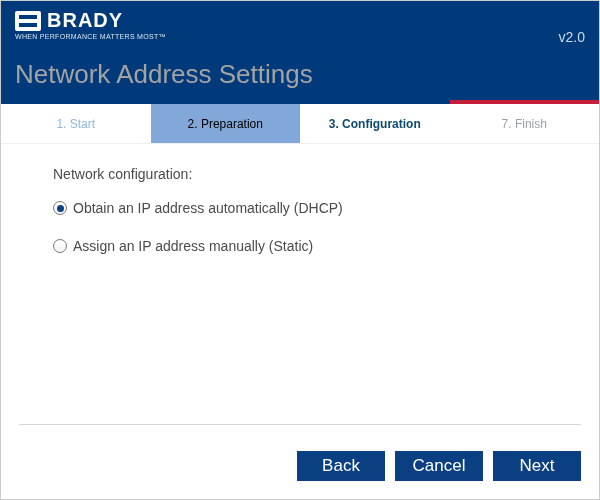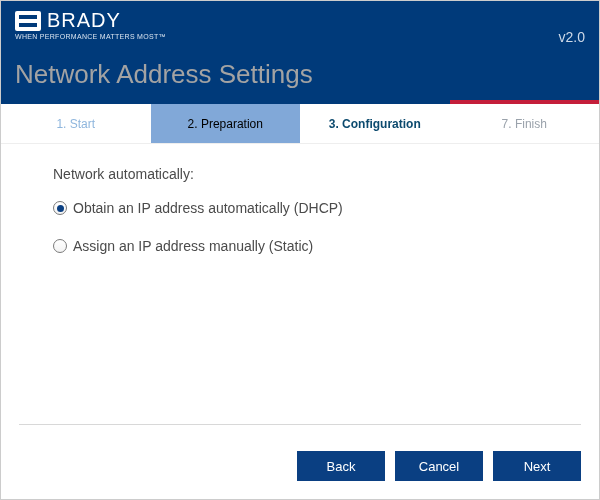--- a/index.html
+++ b/index.html
@@ -5,40 +5,40 @@
   * { box-sizing: border-box; margin: 0; padding: 0; }
   html, body { width: 600px; height: 500px; font-family: "Segoe UI", Arial, sans-serif; background: #fff; }
   .window { width: 600px; height: 500px; display: flex; flex-direction: column; border: 1px solid #ccc; position: relative; }
   .header { background: #003a7a; color: #fff; padding: 8px 14px 14px 14px; }
   .header-top { display: flex; justify-content: space-between; align-items: flex-start; }
   .brand { display: flex; flex-direction: column; }
   .brand-row { display: flex; align-items: center; gap: 6px; }
   .brand-logo { width: 26px; height: 20px; background: #fff; border-radius: 2px; position: relative; }
   .brand-logo::before { content:""; position:absolute; left:4px; top:4px; width:18px; height:4px; background:#003a7a; }
   .brand-logo::after { content:""; position:absolute; left:4px; bottom:4px; width:18px; height:4px; background:#003a7a; }
-  .brand-name { font-size: 20px; font-weight: 400; letter-spacing: 1px; }
+  .brand-name { font-size: 20px; font-weight: 700; letter-spacing: 1px; }
   .brand-tagline { font-size: 7px; letter-spacing: 0.3px; margin-top: 1px; color: #d9e4f0; }
   .version { font-size: 14px; color: #cdd9e8; margin-top: 20px; }
   .page-title { font-size: 26px; font-weight: 300; margin-top: 14px; color: #a3a3a3; }
   .steps { display: flex; height: 40px; border-bottom: 1px solid #eee; }
   .step { flex: 1; display: flex; align-items: center; justify-content: center; font-size: 12px; }
   .step-1 { background: #fff; color: #8fb6dd; }
   .step-2 { background: #81a8d8; color: #000000; }
   .step-3 { background: #fff; color: #0c4a6e; font-weight: 700; }
   .step-4 { background: #fff; color: #9aa2ab; position: relative; }
   .step-4::before { content:""; position:absolute; top:-4px; left:0; right:0; height:4px; background:#c41e3a; }
   .content { flex: 1; padding: 22px 40px 0 52px; color: #4b4b4b; font-size: 14px; }
   .form-label { margin-bottom: 18px; font-size: 14px; }
   .radio-row { display: flex; align-items: center; gap: 6px; margin-bottom: 22px; cursor: pointer; }
   .radio-outer { width: 14px; height: 14px; border: 1px solid #7a7a7a; border-radius: 50%; display: flex; align-items: center; justify-content: center; background: linear-gradient(#fff,#f3f3f3); }
   .radio-dot { width: 7px; height: 7px; background: #0a3f82; border-radius: 50%; }
   .radio-label { font-size: 14px; color: #4b4b4b; }
   .divider { height: 1px; background: #d8d8d8; margin: 0 18px; }
   .footer { display: flex; justify-content: flex-end; gap: 10px; padding: 14px 18px 18px 18px; }
-  .btn { min-width: 88px; height: 30px; background: #0a3f82; color: #fff; border: none; font-size: 13px; cursor: pointer; display: flex; align-items: center; justify-content: center; margin-top: 12px; }
+  .btn { min-width: 88px; height: 30px; background: #0a3f82; color: #fff; border: none; font-size: 17px; cursor: pointer; display: flex; align-items: center; justify-content: center; margin-top: 12px; }
 </style>
 </head>
 <body>
 
 <div class="window">
 
   <div class="header">
     <div class="header-top">
       <div class="brand">
         <div class="brand-row">
@@ -61,21 +61,21 @@
       </div>
     <div class="step step-3">
         <span>3. Configuration</span>
       </div>
     <div class="step step-4">
         <span>7. Finish</span>
       </div>
   </div>
 
   <div class="content">
-    <div class="form-label">Network automatically:</div>
+    <div class="form-label">Network configuration:</div>
 
     <label class="radio-row">
       <span class="radio-outer">
         <span class="radio-dot"></span>
       </span>
       <span class="radio-label">Obtain an IP address automatically (DHCP)</span>
     </label>
 
     <label class="radio-row">
       <span class="radio-outer"></span>

